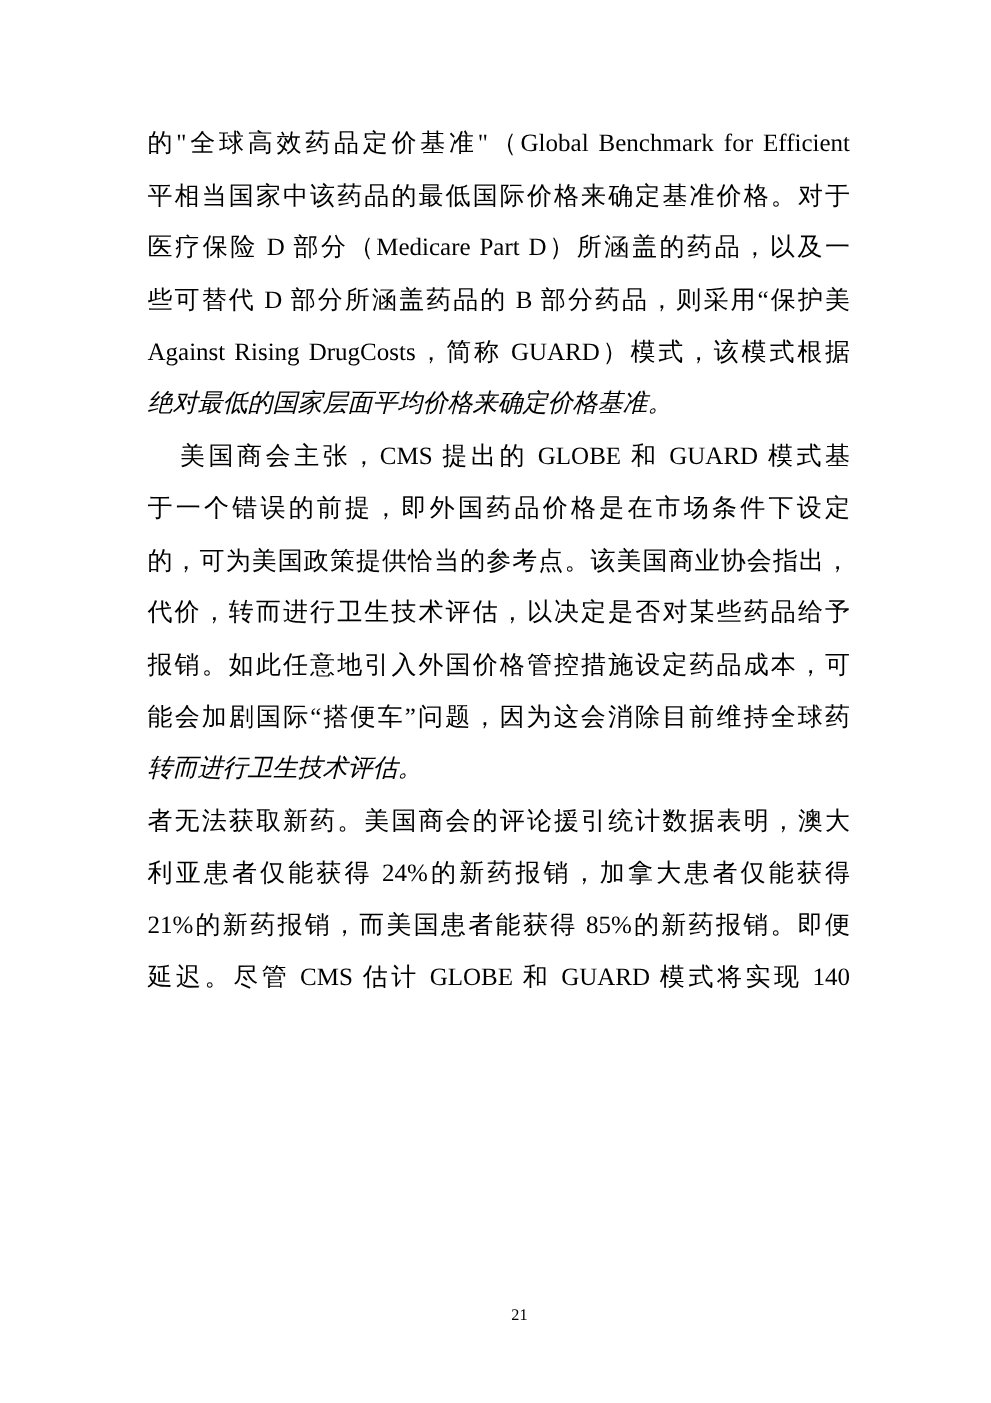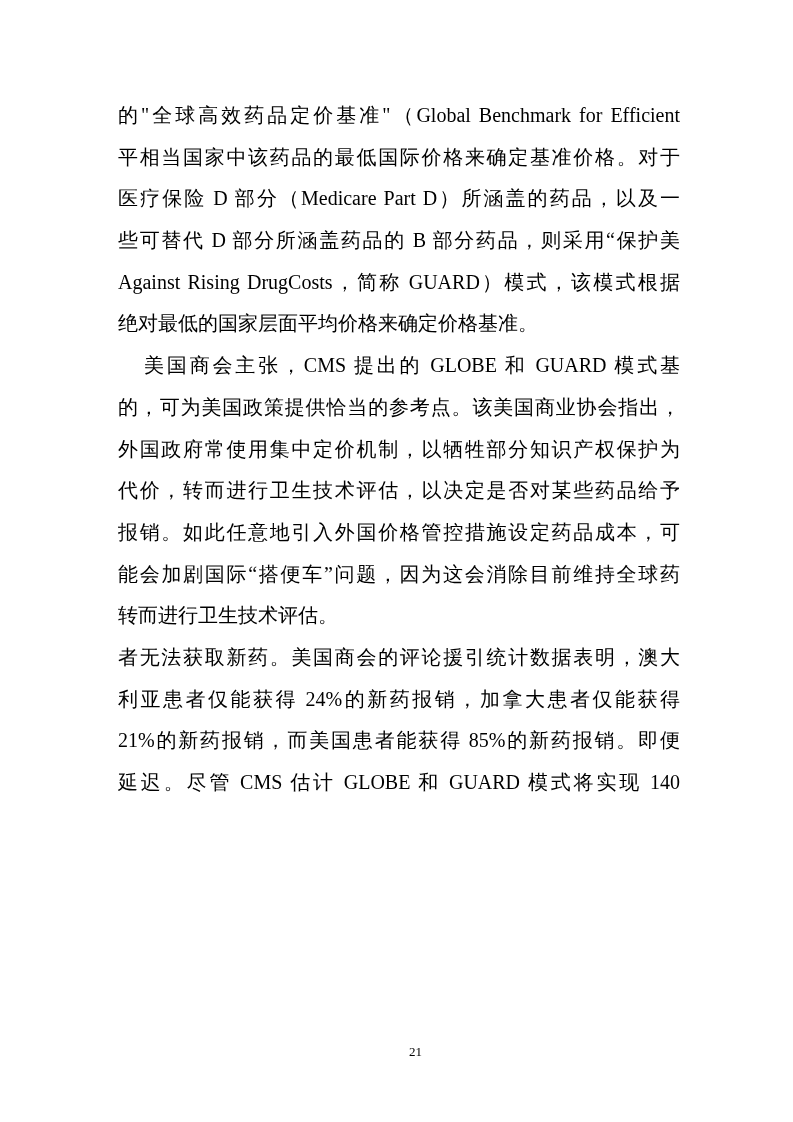--- a/index.html
+++ b/index.html
@@ -29,20 +29,21 @@
   .line {
     height: 41.7px;
     line-height: 41.7px;
     font-size: 20px;
     text-align: justify;
     text-align-last: justify;
     overflow: hidden;
   }
   .line.para-end {
     text-align-last: left;
+    font-style: italic;
   }
   .line.indent {
     text-indent: 26px;
   }
   .page-num {
     position: absolute;
     top: 1042px;
     left: 19px;
     width: 793px;
     text-align: center;
@@ -56,22 +57,22 @@
 
 <div class="page">
   <div class="text-block">
     <div class="line">的"全球高效药品定价基准"（Global Benchmark for Efficient</div>
     <div class="line">平相当国家中该药品的最低国际价格来确定基准价格。对于</div>
     <div class="line">医疗保险 D 部分（Medicare Part D）所涵盖的药品，以及一</div>
     <div class="line">些可替代 D 部分所涵盖药品的 B 部分药品，则采用“保护美</div>
     <div class="line">Against Rising DrugCosts，简称 GUARD）模式，该模式根据</div>
     <div class="line para-end">绝对最低的国家层面平均价格来确定价格基准。</div>
     <div class="line indent">美国商会主张，CMS 提出的 GLOBE 和 GUARD 模式基</div>
+    <div class="line">于一个错误的前提，即外国药品价格是在市场条件下设定</div>
     <div class="line">的，可为美国政策提供恰当的参考点。该美国商业协会指出，</div>
-    <div class="line">外国政府常使用集中定价机制，以牺牲部分知识产权保护为</div>
     <div class="line">代价，转而进行卫生技术评估，以决定是否对某些药品给予</div>
     <div class="line">报销。如此任意地引入外国价格管控措施设定药品成本，可</div>
     <div class="line">能会加剧国际“搭便车”问题，因为这会消除目前维持全球药</div>
     <div class="line para-end">转而进行卫生技术评估。</div>
     <div class="line">者无法获取新药。美国商会的评论援引统计数据表明，澳大</div>
     <div class="line">利亚患者仅能获得 24%的新药报销，加拿大患者仅能获得</div>
     <div class="line">21%的新药报销，而美国患者能获得 85%的新药报销。即便</div>
     <div class="line">延迟。尽管 CMS 估计 GLOBE 和 GUARD 模式将实现 140</div>
   </div>
   <div class="page-num">21</div>

